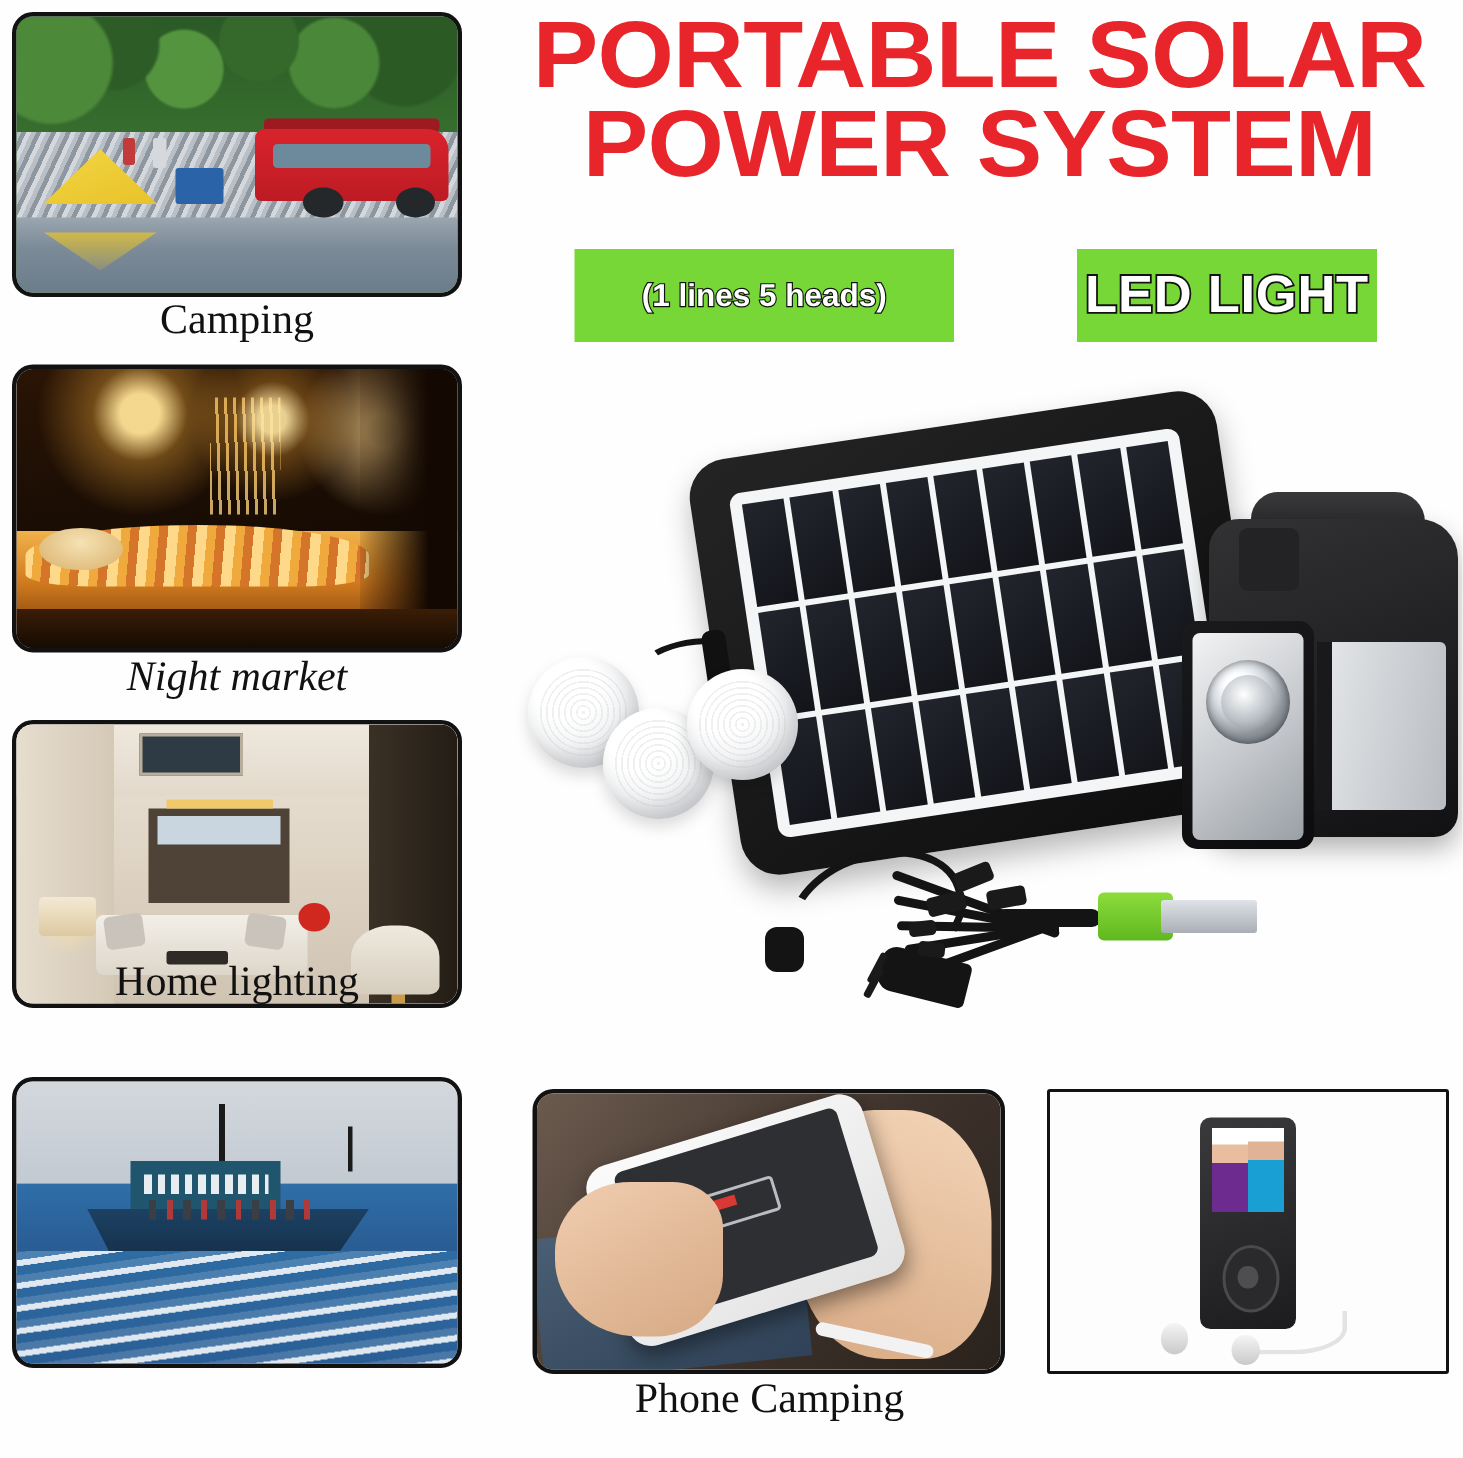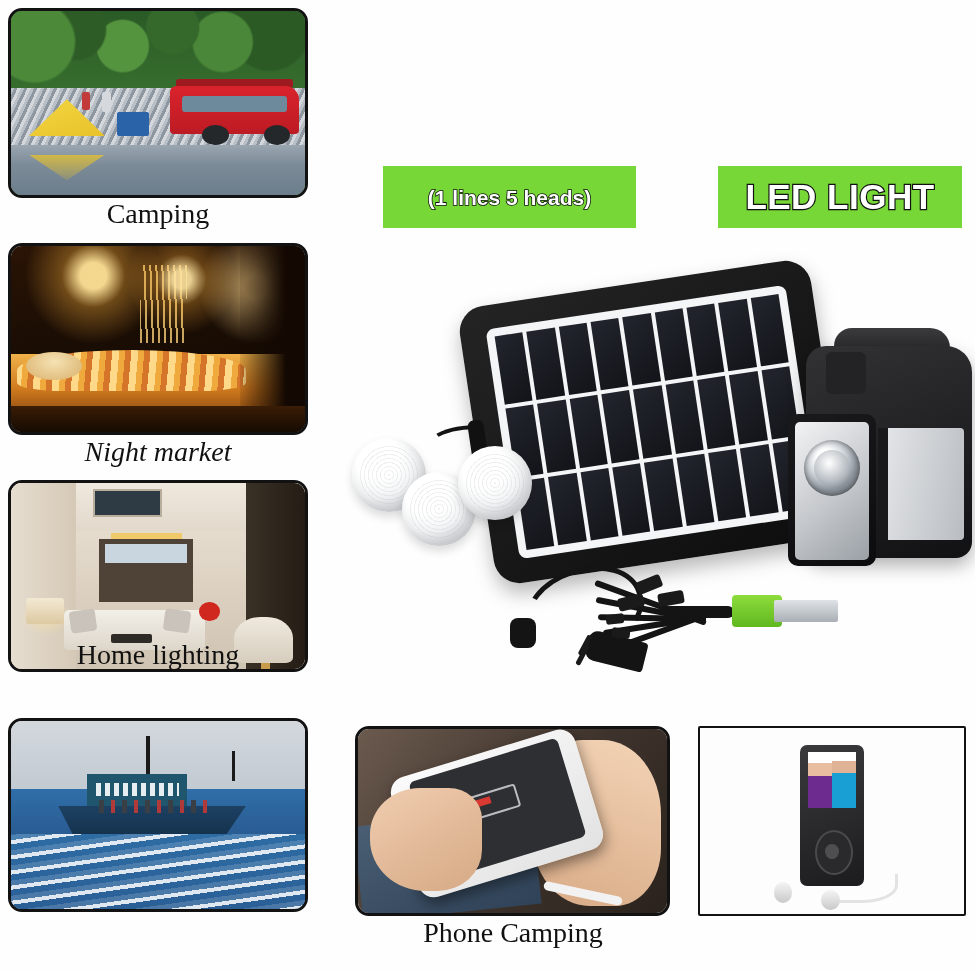--- a/index.html
+++ b/index.html
@@ -19,21 +19,21 @@
   
   .badge{position:absolute;background:#76D737;display:flex;flex-direction:column;
          align-items:center;justify-content:center;
          font-family:"Liberation Sans","DejaVu Sans",sans-serif;font-weight:700;}
   .badge .b1{color:#fff;-webkit-text-stroke:2.4px #111;paint-order:stroke fill;
              text-shadow:0 0 0 #111;letter-spacing:.5px;}
   .badge .b2{color:#fff;-webkit-text-stroke:1.6px #111;paint-order:stroke fill;}
   #badge-usb{left:383px;top:166px;width:253px;height:62px;}
   #badge-usb .b1{font-size:33px;line-height:32px;}
   #badge-usb .b2{font-size:21px;line-height:23px;}
-  #badge-led{left:718px;top:166px;width:244px;height:62px;justify-content:center;}
+  #badge-led{left:718px;top:166px;width:200px;height:62px;justify-content:center;}
   #badge-led .b1{font-size:35px;line-height:58px;}
 
   
   .photo{position:absolute;border:3px solid #121212;border-radius:14px;
          overflow:hidden;box-sizing:border-box;}
   .caption{position:absolute;text-align:center;color:#111;
            font-family:"Liberation Serif","DejaVu Serif",serif;font-size:28px;}
 
   #ph-camping{left:8px;top:8px;width:300px;height:190px;}
   #cap-camping{left:8px;top:198px;width:300px;}
@@ -250,20 +250,24 @@
         background:#141414;border-radius:8px;}
   .usb-euro{position:absolute;left:78px;top:74px;width:60px;height:30px;
         background:#141414;border-radius:10px 4px 4px 10px;transform:rotate(14deg);}
   .usb-pin{position:absolute;width:5px;height:22px;background:#1a1a1a;border-radius:2px;}
 </style>
 </head>
 <body>
 
 <div class="stage">
 
+  <div class="headline">
+    <span class="l1">PORTABLE SOLAR</span>
+    <span class="l2">POWER SYSTEM</span>
+  </div>
 
   <div class="badge" id="badge-usb">
     <span class="b2">(1 lines 5 heads)</span>
   </div>
   <div class="badge" id="badge-led">
     <span class="b1">LED LIGHT</span>
   </div>
 
   <div class="photo" id="ph-camping">
     <div class="lay cmp-sky"></div>

